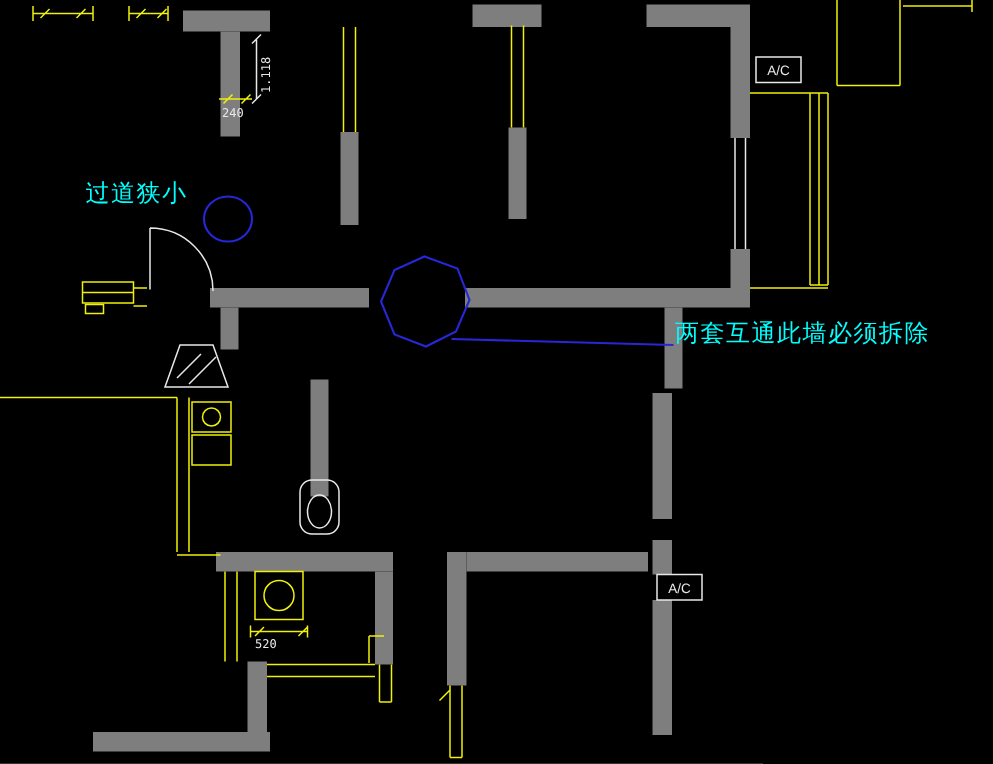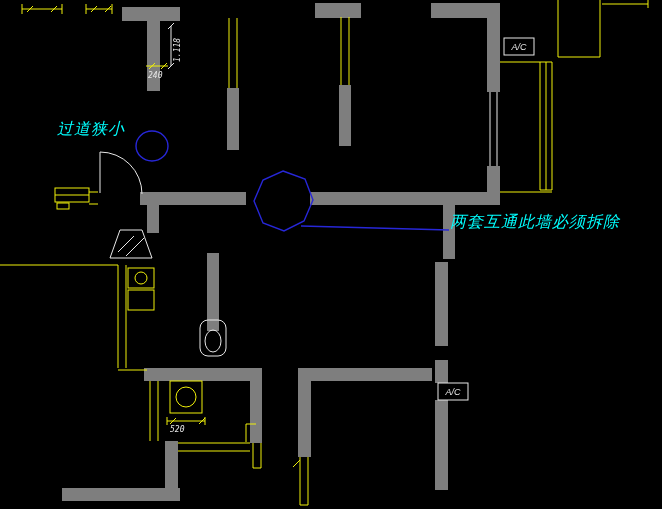--- a/index.html
+++ b/index.html
@@ -2,21 +2,20 @@
 <html><head>
 <meta charset="utf-8">
 <style>
   html,body{margin:0;padding:0;background:#000;}
   .canvas{
     position:relative;
     width:662px;height:509px;
     background:#e5e5e5;
     overflow:hidden;
     font-family:"Liberation Sans", sans-serif;
-    font-style:italic;
   }
   svg{display:block;}
   .w    { fill:#7e7e7e; stroke:none; }
   .y    { stroke:#f0f00a; fill:none; stroke-width:1; }
   .wt   { stroke:#e8e8e8; fill:none; stroke-width:1; }
   .b    { stroke:#2727d8; fill:none; stroke-width:1.4; }
   text.cy  { font-family:"Liberation Sans", sans-serif; font-size:16px; letter-spacing:1px; }
   text.dim { fill:#e8e8e8; font-family:"DejaVu Sans Mono", monospace; font-size:8px; }
   text.ac  { fill:#e8e8e8; font-family:"Liberation Sans", sans-serif; font-size:9px; }
 </style>

